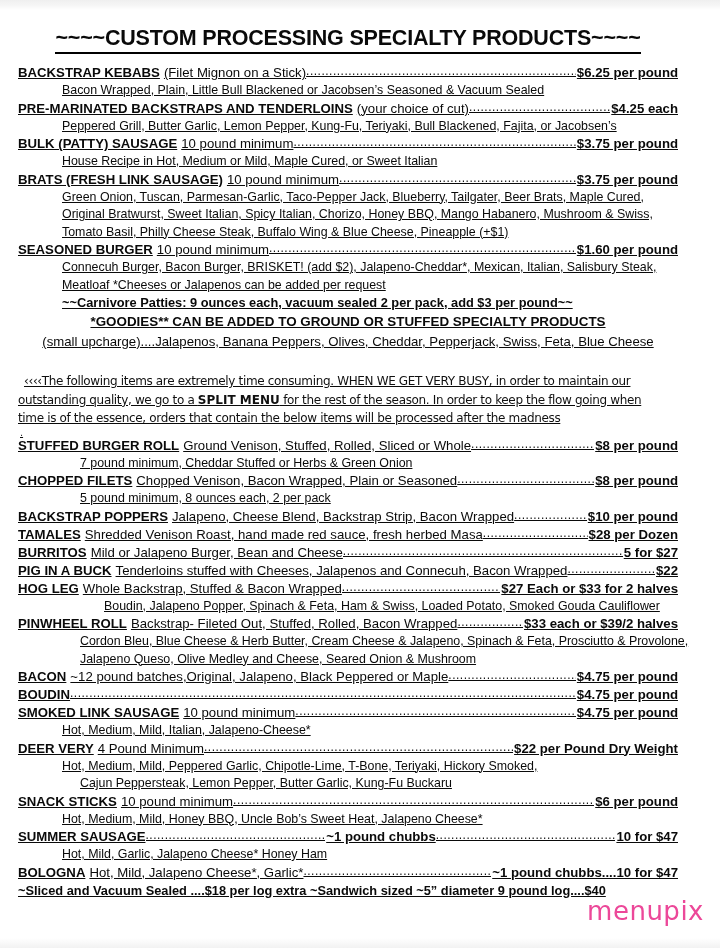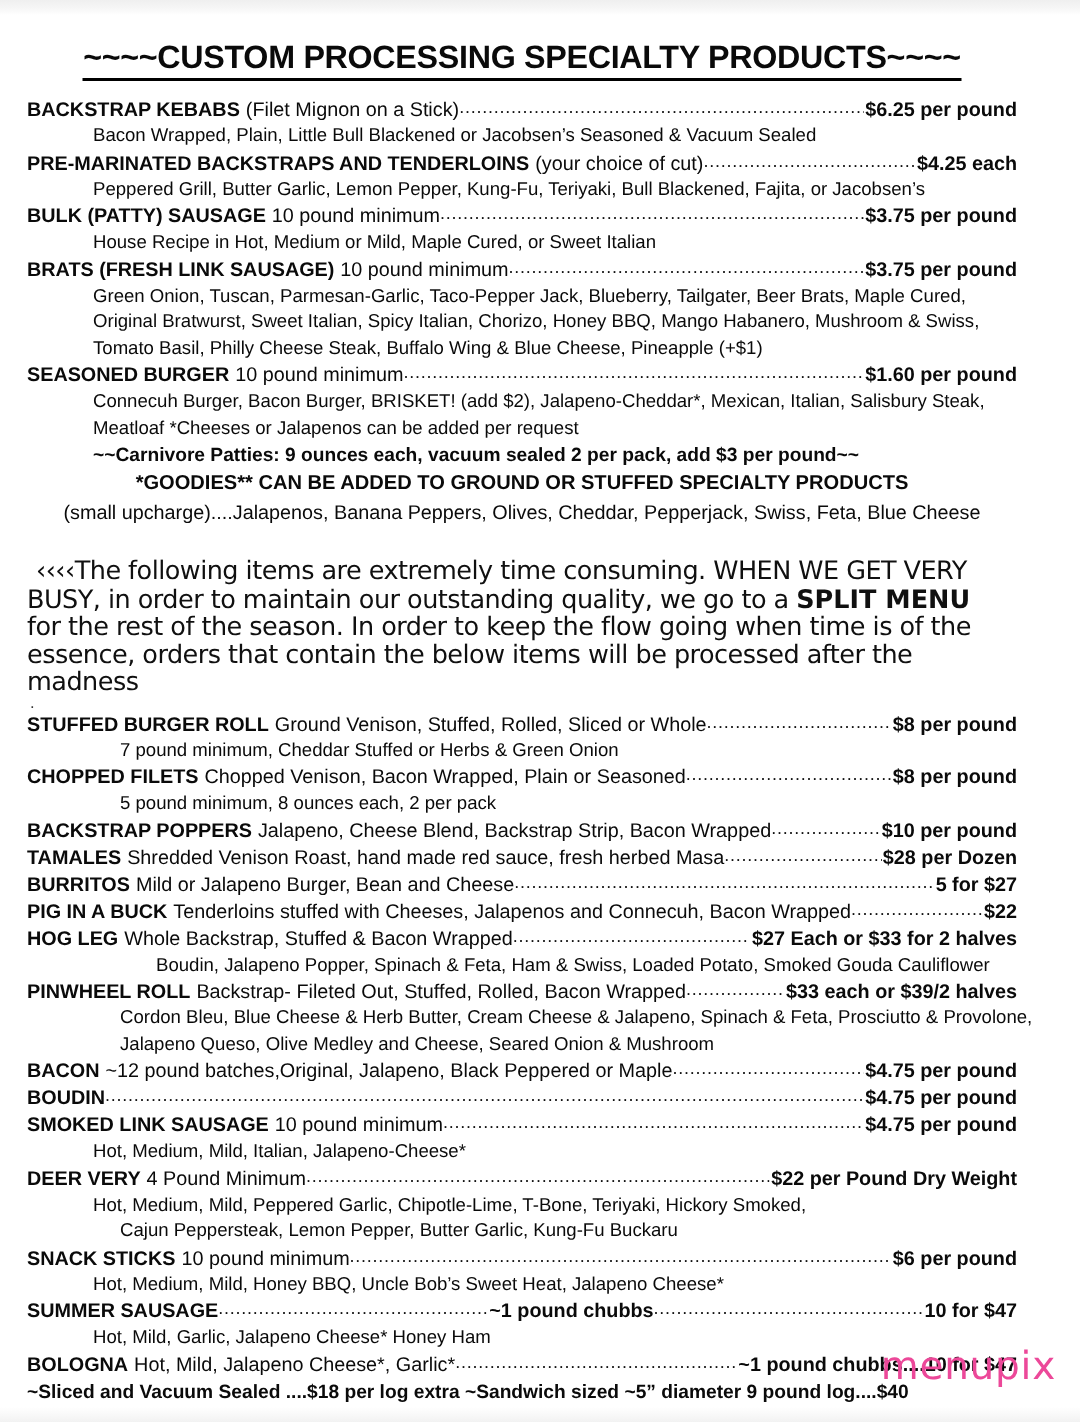--- a/index.html
+++ b/index.html
@@ -34,20 +34,21 @@
     background: linear-gradient(to top, #f2f2f2 0%, #fafafa 60%, #ffffff 100%);
   }
   .sheet {
     position: absolute;
     top: 10px; left: 0;
     width: 692px;
     height: 928px;
     padding: 0 14px 0 18px;
     box-sizing: border-box;
     color: #0a0a0a;
+    text-decoration: underline;
   }
 
   
   .title-wrap {
     text-align: center;
     padding-top: 16px;
     padding-bottom: 10px;
   }
   .title {
     display: inline-block;
@@ -129,21 +130,21 @@
   .goodies-sub {
     font-size: 13.2px;
     line-height: 20px;
     white-space: nowrap;
   }
 
   
   .notice {
     margin-top: 20px;
     font-family: "DejaVu Sans", sans-serif;
-    font-size: 17px;
+    font-size: 12px;
     line-height: 18.5px;
     letter-spacing: -0.35px;
     color: #101010;
     padding-right: 8px;
   }
   .notice b { font-weight: bold; letter-spacing: 0px; }
   .notice .lead { padding-left: 6px; }
   .stray-dot {
     font-size: 11px;
     line-height: 9px;

